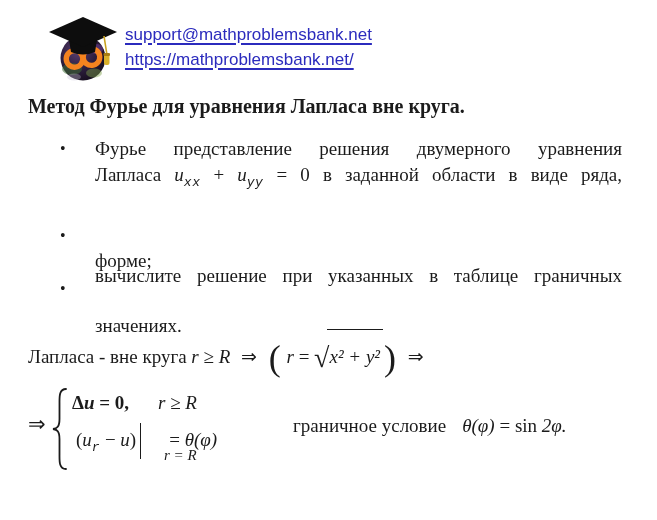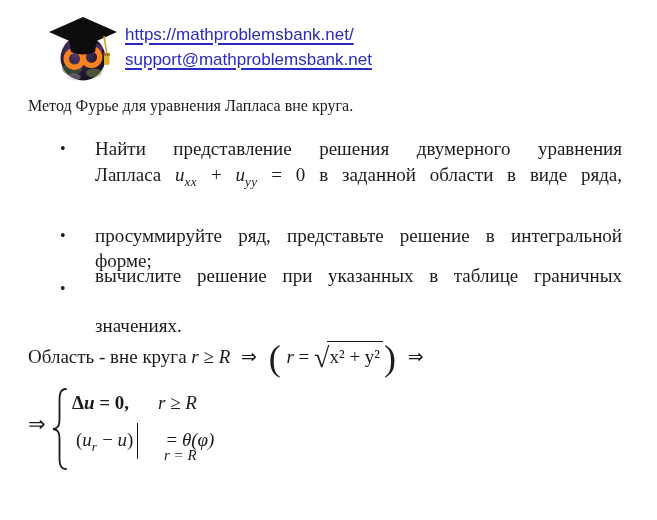--- a/index.html
+++ b/index.html
@@ -22,51 +22,52 @@
     font-size: 17px;
     line-height: 25px;
     color: #2b2bbd;
     text-decoration: underline;
     text-decoration-thickness: 1.5px;
     text-underline-offset: 3px;
   }
   
   .line {
     position: absolute;
-    font-size: 16px;
+    font-size: 20px;
     line-height: 24px;
     white-space: nowrap;
+    font-weight: bold;
   }
   .jline {
     position: absolute;
     left: 95px;
     width: 527px;
     font-size: 19px;
     line-height: 24px;
     text-align: justify;
     text-align-last: justify;
   }
   .lline {
     position: absolute;
     left: 95px;
     font-size: 19px;
     line-height: 24px;
   }
   .bullet-dot { position: absolute; left: 60px; font-size: 16px; line-height: 24px; }
   i, .it { font-style: italic; }
-  .msub { font-size: 13px; font-style: italic; vertical-align: -5px; letter-spacing: 0.5px; }
+  .msub { font-size: 13px; font-style: italic; vertical-align: -5px; letter-spacing: 0.5px; font-family: Liberation Mono, monospace; }
   
   .domain {
     position: absolute; left: 28px; top: 336px;
     height: 42px; line-height: 42px;
     font-size: 19px; white-space: nowrap;
   }
   .bigparen { font-size: 36px; font-weight: 300; vertical-align: -7px; padding: 0 1px; }
   .sqrt-sym { font-size: 28px; vertical-align: -4px; margin-right: -2px; }
-  .radicand { border-top: 1.7px solid #1b1b1b; padding: 4px 3px 0 2px; }
+  .radicand { border-top: 1.7px solid #1b1b1b; font-style: italic; padding: 16px 3px 0 2px; }
   .gap-s { display: inline-block; width: 6px; }
   
   .system { position: absolute; left: 28px; top: 386px; width: 610px; height: 95px; font-size: 19px; }
   .sys-arrow { position: absolute; left: 0; top: 26px; font-size: 21px; }
   .sys-brace { position: absolute; left: 23px; top: 1px; }
   .sys-r1 { position: absolute; left: 44px; top: 6px; white-space: nowrap; font-weight: bold; }
   .sys-cond { position: absolute; left: 130px; top: 6px; white-space: nowrap; }
   .sys-r2 { position: absolute; left: 48px; top: 37px; white-space: nowrap; }
   .evalbar {
     display: inline-block; width: 0; height: 36px;
@@ -103,53 +104,53 @@
       </g>
       <path d="M25 29 L53 29 L51 41 Q39 46 27 41 Z" fill="#0d0d0d"></path>
       <polygon points="39,6 73,21 39,36 5,21" fill="#0d0d0d"></polygon>
       <path d="M60 25 L63 44" stroke="#caa21f" stroke-width="1.6" fill="none"></path>
       <rect x="60" y="43" width="5.5" height="11" rx="2" fill="#d9b02a"></rect>
       <rect x="59.5" y="42" width="6.5" height="3" rx="1" fill="#a87d14"></rect>
     </svg>
   </div>
 
   <div class="links">
+    <a href="#">support@mathproblemsbank.net</a>
     <a href="#">https://mathproblemsbank.net/</a>
-    <a href="#">support@mathproblemsbank.net</a>
   </div>
 
   <div class="line" style="left:28px; top:94px;">Метод Фурье для уравнения Лапласа вне круга.</div>
 
   <div class="bullet-dot" style="top:137px;">•</div>
-  <div class="jline" style="top:137px;">Найти представление решения двумерного уравнения</div>
+  <div class="jline" style="top:137px;">Фурье представление решения двумерного уравнения</div>
   <div class="jline" style="top:161px; line-height:28px;"><span>Лапласа</span> <span><i>u</i><span class="msub">xx</span> <span>+</span> <i>u</i><span class="msub">yy</span> <span>= 0</span></span> <span>в заданной области в виде ряда,</span></div>
 
   <div class="bullet-dot" style="top:224px;">•</div>
-  <div class="jline" style="top:224px;">просуммируйте ряд, представьте решение в интегральной</div>
   <div class="lline" style="top:249px;">форме;</div>
 
   <div class="bullet-dot" style="top:277px;">•</div>
   <div class="jline" style="top:264px;">вычислите решение при указанных в таблице граничных</div>
   <div class="lline" style="top:314px;">значениях.</div>
 
   <div class="domain">
-    <span>Область - вне круга</span>
+    <span>Лапласа - вне круга</span>
     <span class="it">r ≥ R</span>
     <span class="gap-s"></span><span>⇒</span><span class="gap-s"></span>
     <span class="bigparen">(</span>
     <i>r</i>
     <span>=</span>
     <span class="sqrt-sym">√</span><span class="radicand">x² + y²</span><span class="bigparen">)</span>
     <span class="gap-s"></span><span>⇒</span>
   </div>
 
   <div class="system">
     <span class="sys-arrow">⇒</span>
     <svg class="sys-brace" width="18" height="84" viewBox="0 0 18 84">
       <path d="M15 2 C8 2 8.5 10 8.5 16 L8.5 32 C8.5 40 6 41.5 2 42 C6 42.5 8.5 44 8.5 52 L8.5 68 C8.5 74 8 82 15 82" stroke="#1b1b1b" stroke-width="1.8" fill="none" stroke-linecap="round"></path>
     </svg>
     <span class="sys-r1"><span>Δ</span><i>u</i> <span>= 0,</span></span>
     <span class="sys-cond it">r ≥ R</span>
     <span class="sys-r2"><span>(</span><i>u</i><span class="msub">r</span> <span>−</span> <i>u</i><span>)</span><span class="evalbar"></span><span class="sys-eq2">=</span> <i>θ(φ)</i></span>
     <span class="sys-at">r = R</span>
+    <span class="boundary"><span>граничное условие</span><span class="bform"><i>θ(φ)</i> <span>=</span> <span>sin</span> <i>2φ.</i></span></span>
   </div>
 
 </div>
 
 </body></html>

